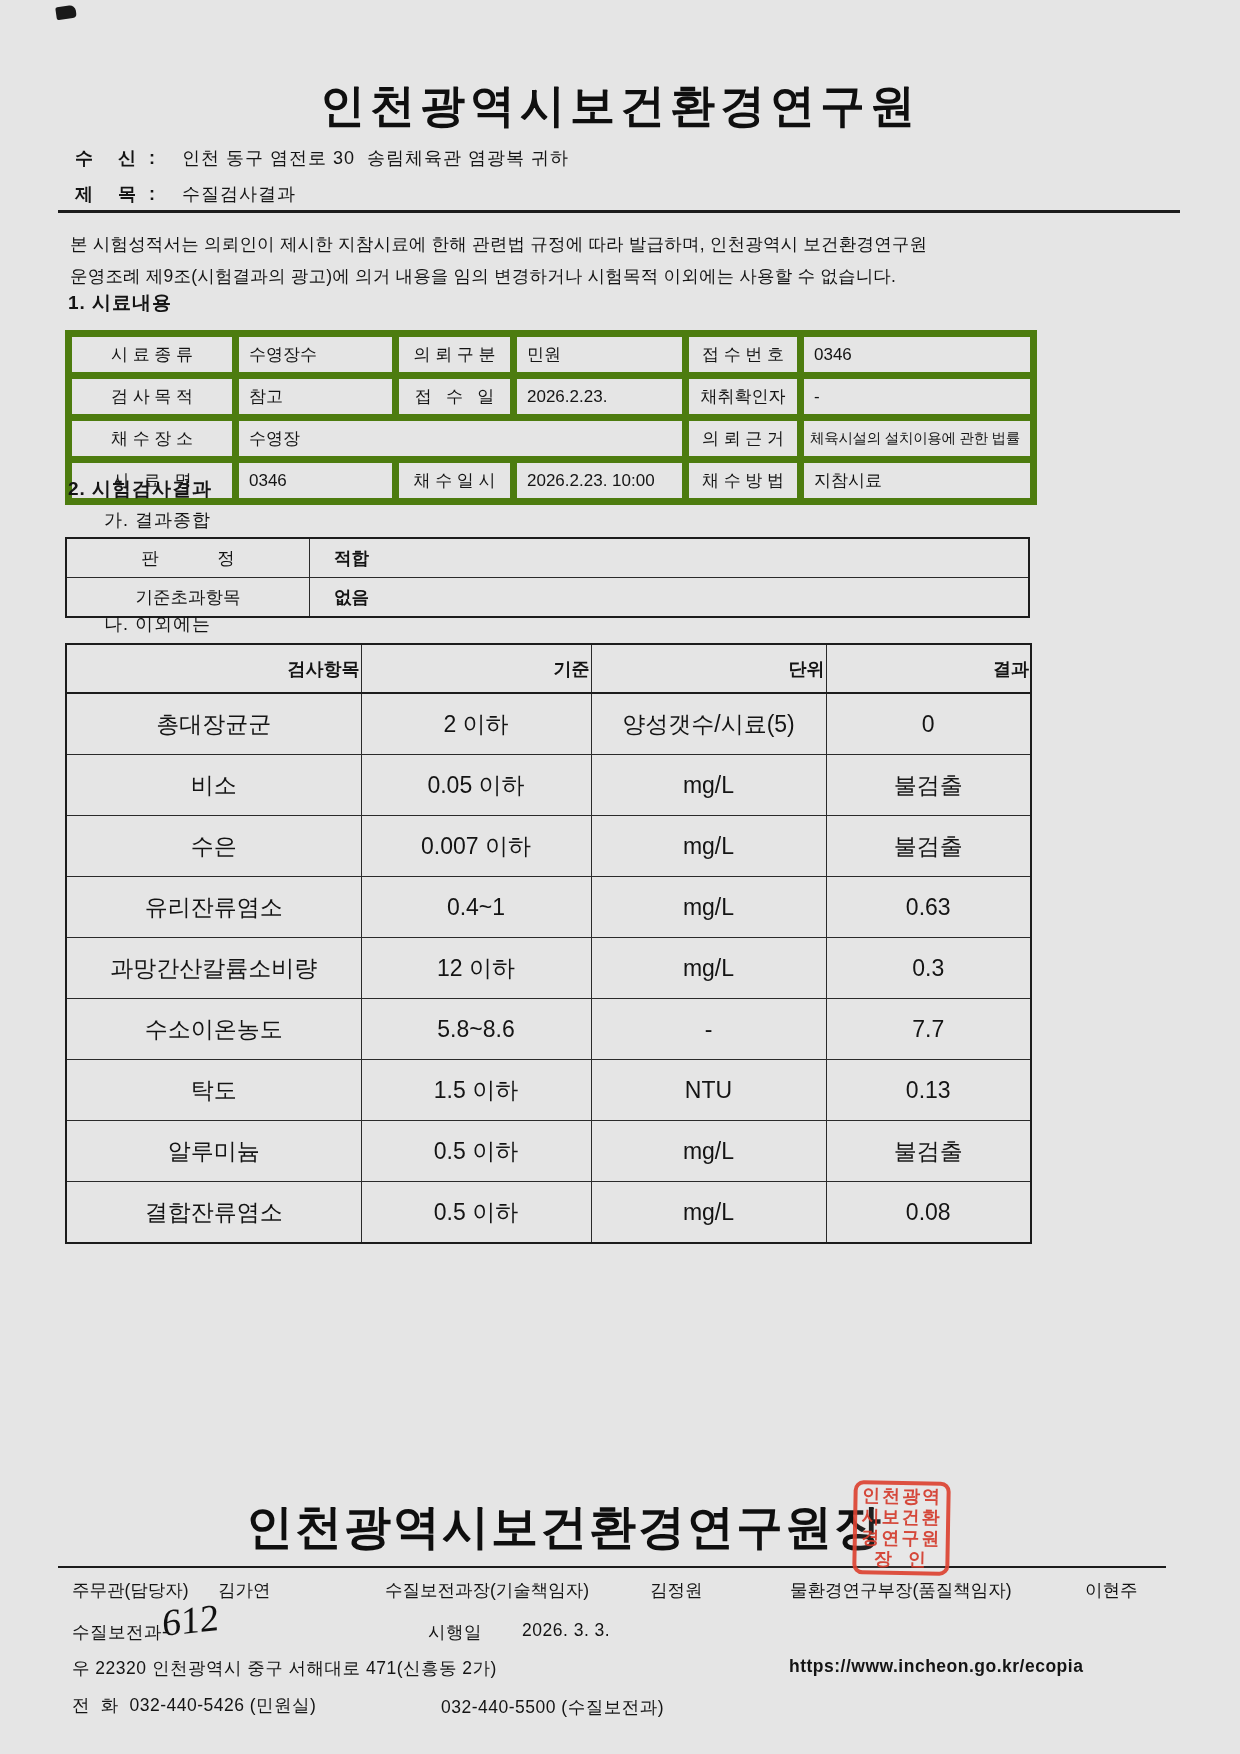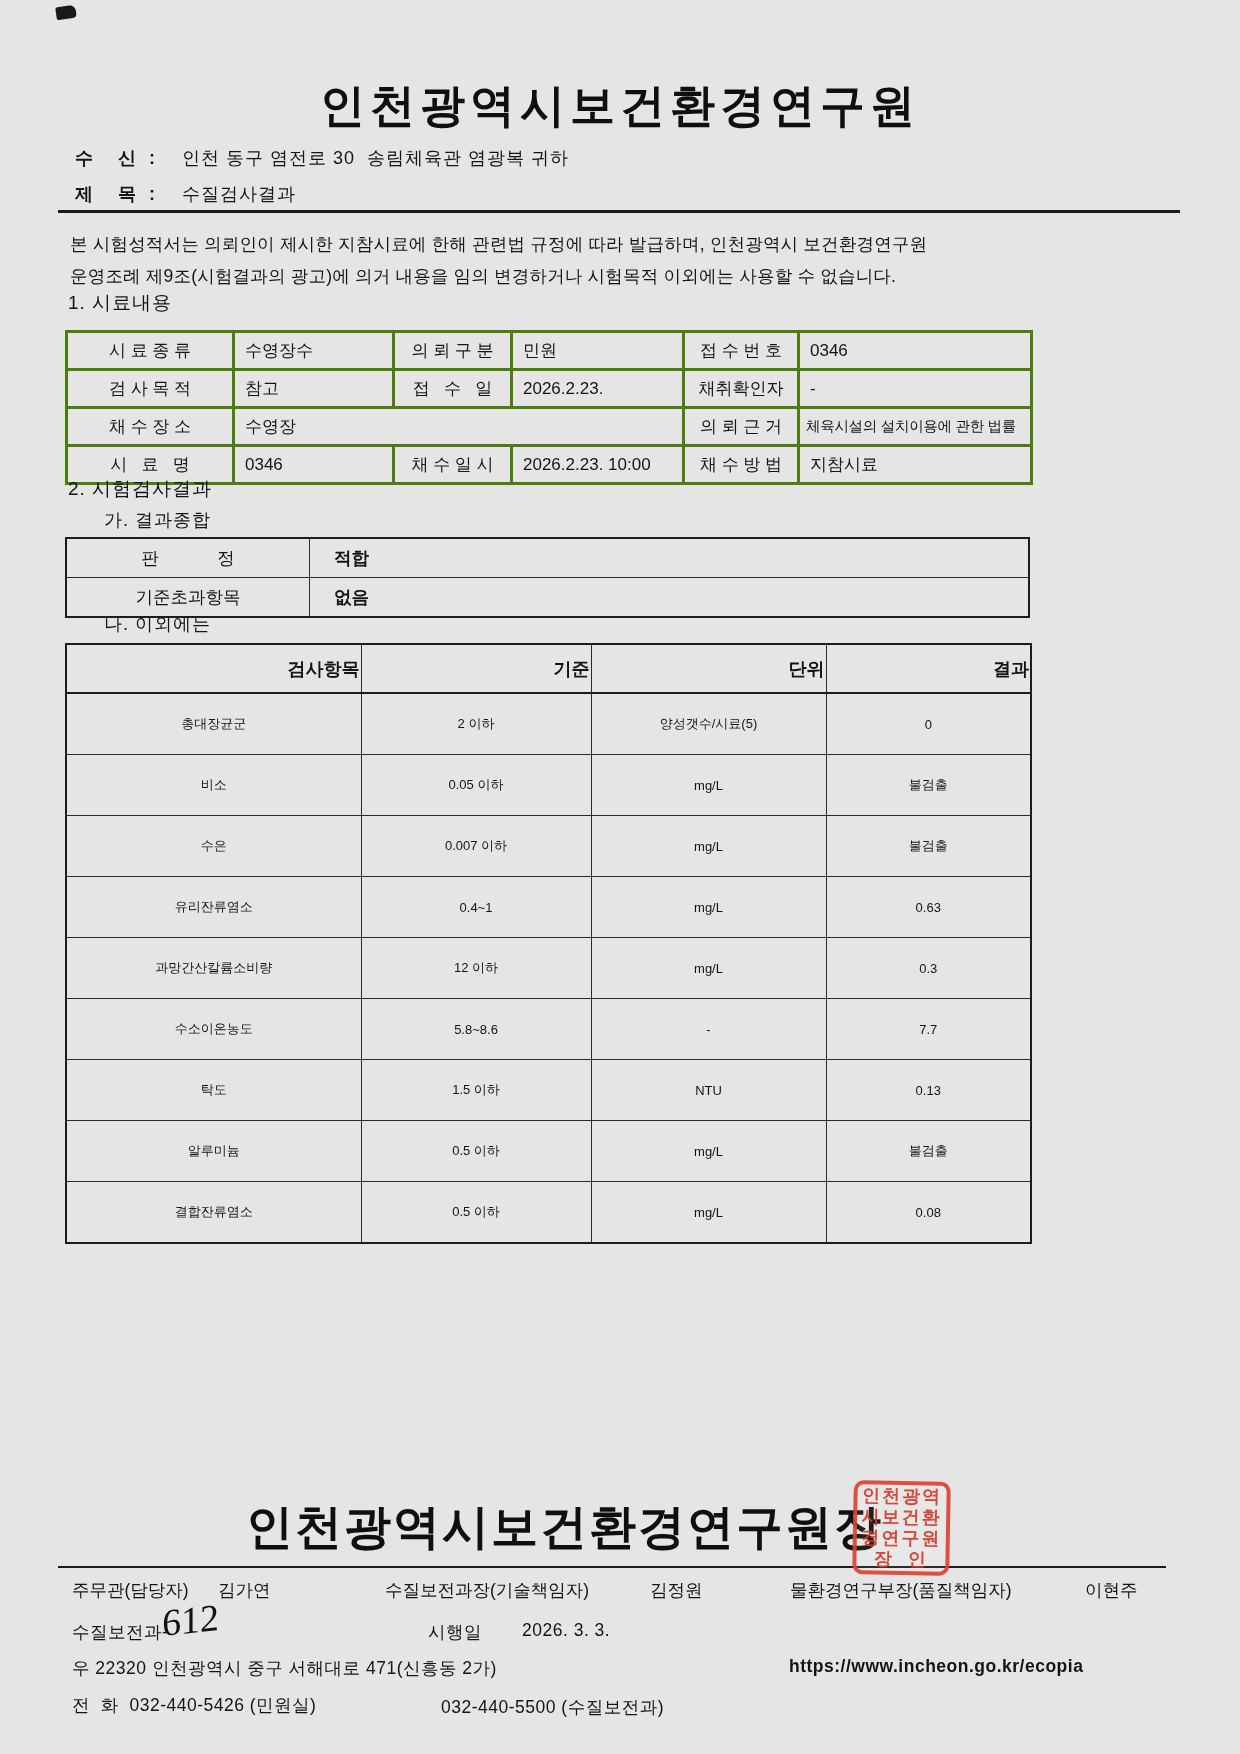--- a/index.html
+++ b/index.html
@@ -26,50 +26,50 @@
   .subject{left:75px;top:182px;}
   .addr-line .val{margin-left:26px;}
   .rule{
     left:58px;top:210px;width:1122px;height:0;
     border-top:3px solid #1c1c1c;
   }
   .disclaimer{
     left:70px;top:228px;width:1100px;
     font-size:17.5px;line-height:32px;letter-spacing:0.2px;
   }
-  .h-section{font-size:19px;font-weight:400;letter-spacing:1px;}
+  .h-section{font-size:19px;font-weight:700;letter-spacing:1px;}
   .h-sub{font-size:18px;letter-spacing:1px;}
   .sec1-h{left:68px;top:290px;}
   .sec2-h{left:68px;top:476px;}
   .sub-ga{left:104px;top:508px;}
   .sub-na{left:104px;top:612px;}
   
   table{border-collapse:collapse;table-layout:fixed;}
   td,th{overflow:hidden;}
   .t1{left:65px;top:330px;width:965px;}
   .t1 td{
-    border:3px solid #4d7c0f;height:35px;
+    border:7px solid #4d7c0f;height:35px;
     font-size:17px;padding:0 6px;
   }
   .t1 .lc{text-align:center;padding:0 4px;}
   .t1 .vc{text-align:left;padding-left:10px;}
   .t1 .small{font-size:14.5px;padding-left:6px;letter-spacing:-0.3px;}
   .t1{border:2px solid #1c1c1c;}
   .t2{left:65px;top:537px;width:965px;border:2px solid #1c1c1c;}
   .t2 td{border:1px solid #2a2a2a;height:36px;font-size:17.5px;}
   .t2 .lc{text-align:center;width:240px;}
   .t2 .vc{padding-left:24px;font-weight:800;}
   .t3{left:65px;top:643px;width:965px;border:2px solid #1c1c1c;}
   .t3 th{
     border:1px solid #2a2a2a;border-bottom:2px solid #1c1c1c;
     height:45px;font-size:18px;font-weight:800;text-align:right;
   }
   .t3 td{
     border:1px solid #2a2a2a;height:58px;
-    font-size:13px;text-align:center;
+    font-size:23px;text-align:center;
   }
   
   .sig-title{
     left:246px;top:1496px;
     font-size:47px;font-weight:800;letter-spacing:2px;
     color:#0f0f0f;z-index:1;
   }
   .seal{
     left:853px;top:1481px;width:97px;height:94px;
     border:4px solid #dd4433;border-radius:10px;

